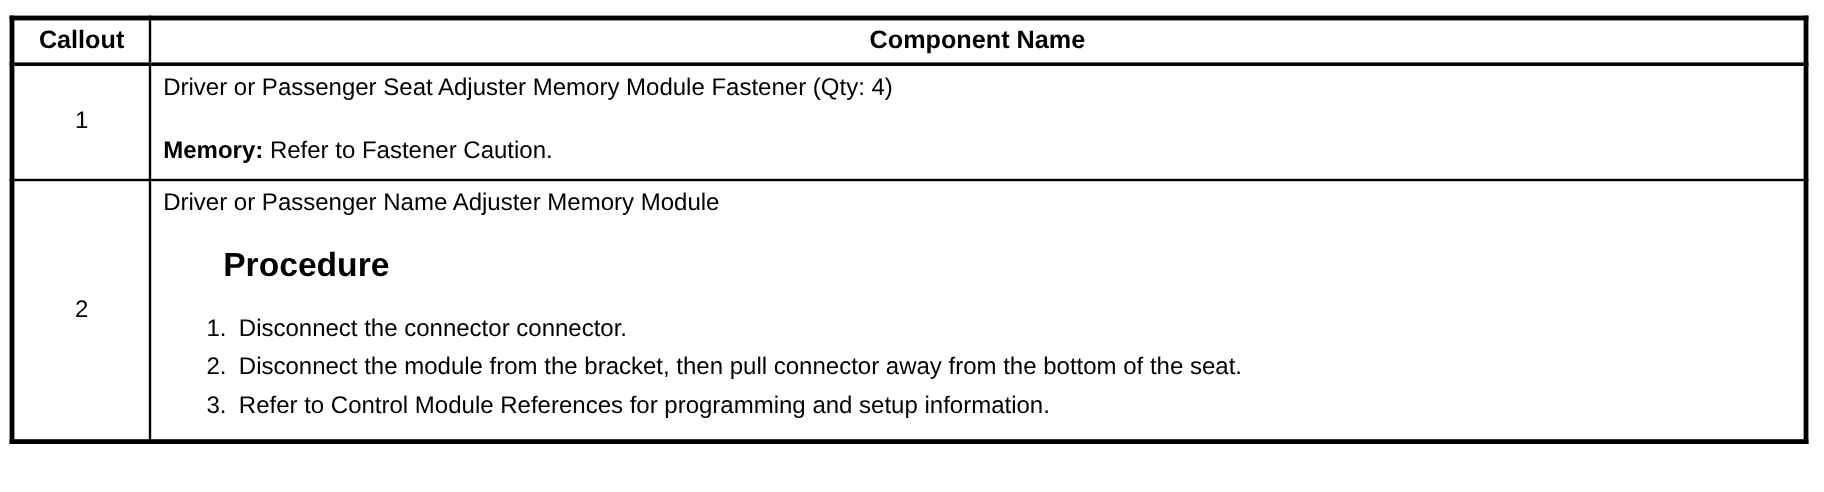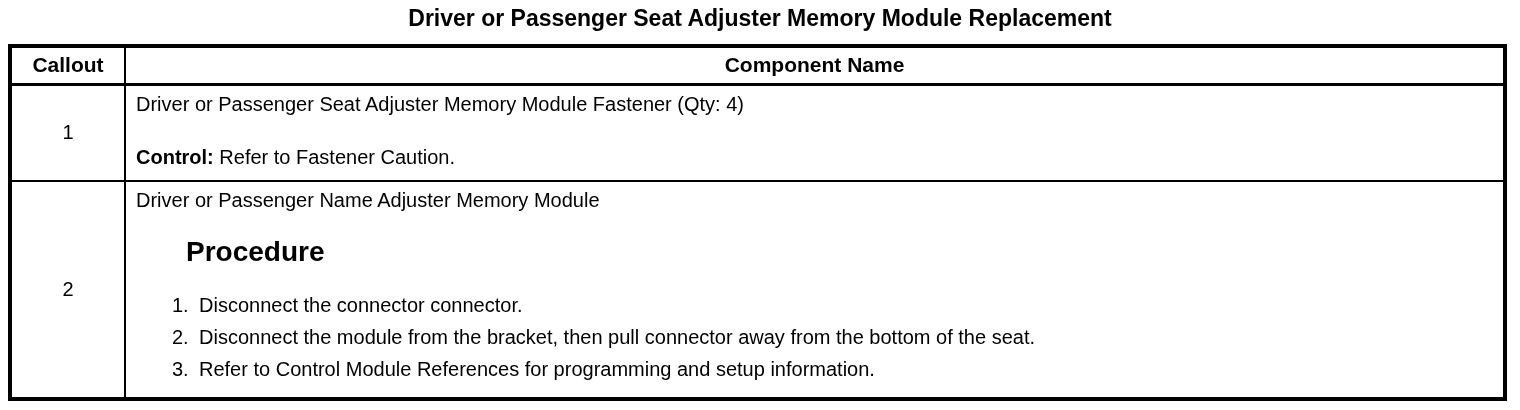--- a/index.html
+++ b/index.html
@@ -72,39 +72,38 @@
     flex: 0 0 27px;
     margin-left: 36px;
   }
   .step .txt { flex: 1; }
 </style>
 </head>
 <body>
 
 <div class="page">
 
-  <div class="page-title">Driver or Passenger Seat Adjuster Memory Module Replacement</div>
 
   <table class="callout-table">
     <colgroup>
       <col class="col-callout">
       <col class="col-component">
     </colgroup>
     <thead>
       <tr>
         <th>Callout</th>
         <th>Component Name</th>
       </tr>
     </thead>
     <tbody>
       <tr class="row-1">
         <td class="callout-cell">1</td>
         <td class="content-cell">
           <p class="line">Driver or Passenger Seat Adjuster Memory Module Fastener (Qty: 4)</p>
-          <p class="line caution-line"><span class="caution-label">Control:</span><span> Refer to Fastener Caution.</span></p>
+          <p class="line caution-line"><span class="caution-label">Memory:</span><span> Refer to Fastener Caution.</span></p>
         </td>
       </tr>
       <tr class="row-2">
         <td class="callout-cell">2</td>
         <td class="content-cell">
           <p class="line">Driver or Passenger Name Adjuster Memory Module</p>
           <p class="procedure-heading">Procedure</p>
           <div class="steps">
             <div class="step">
               <span class="num">1.</span>

